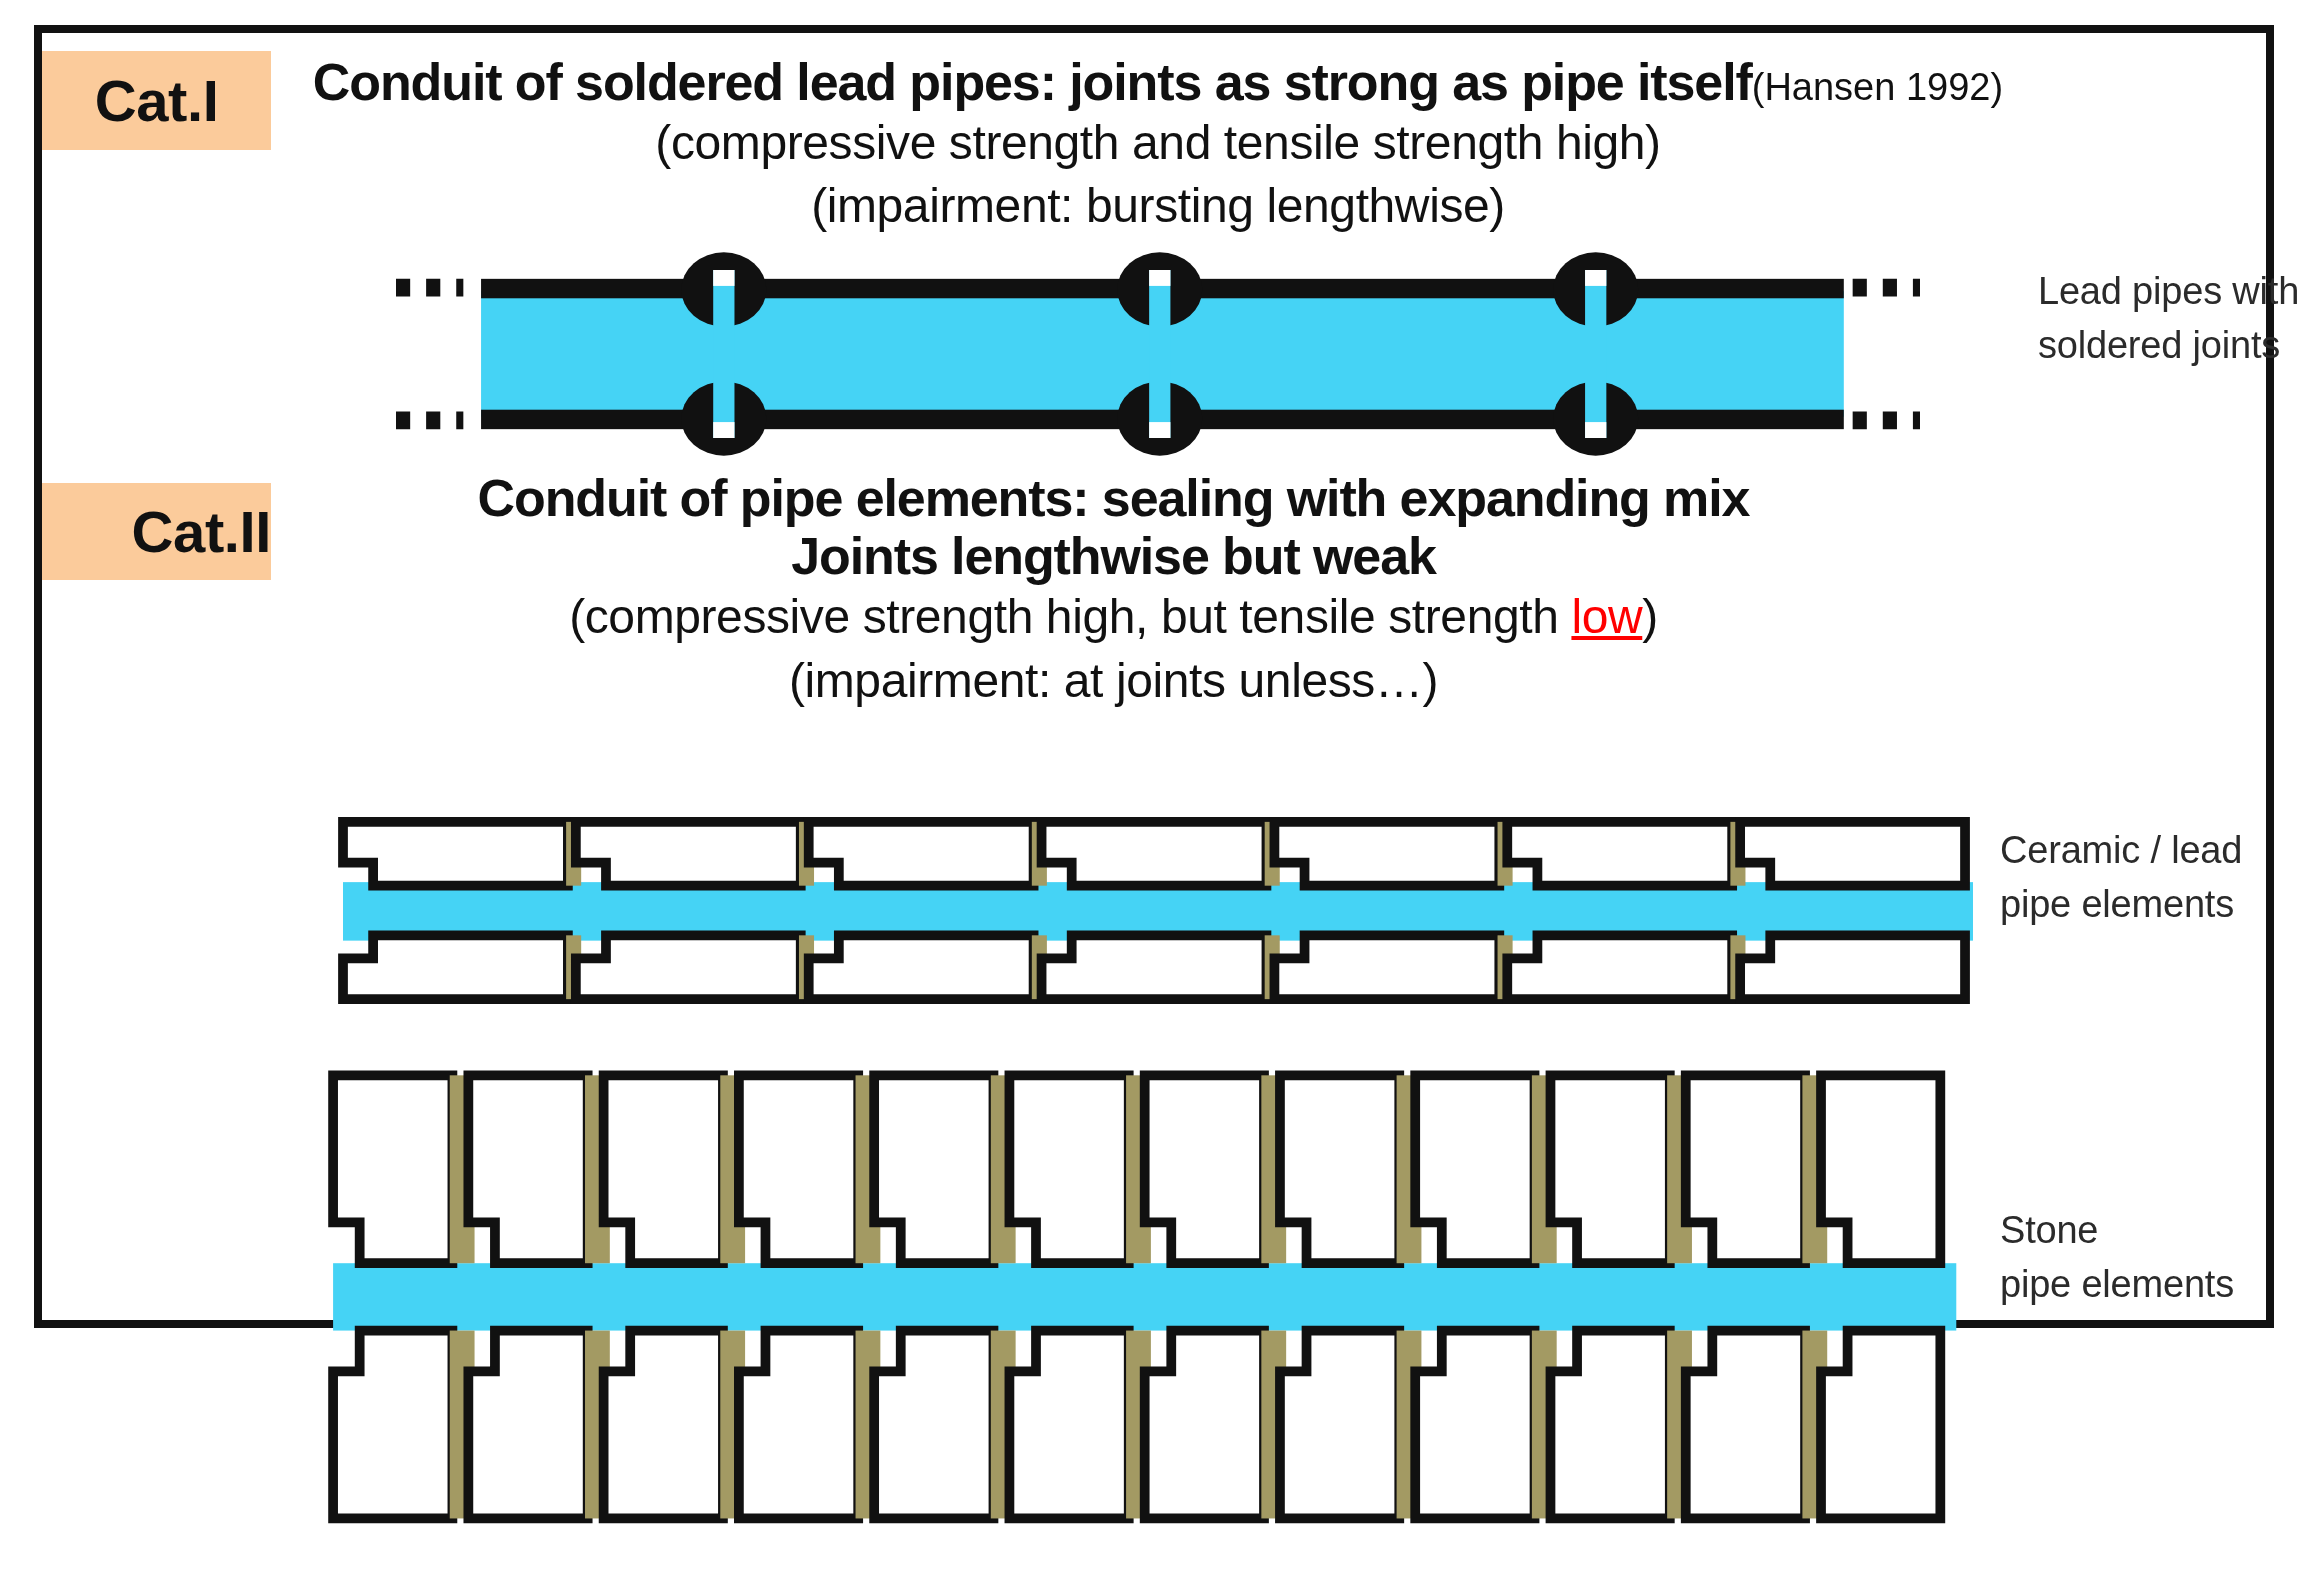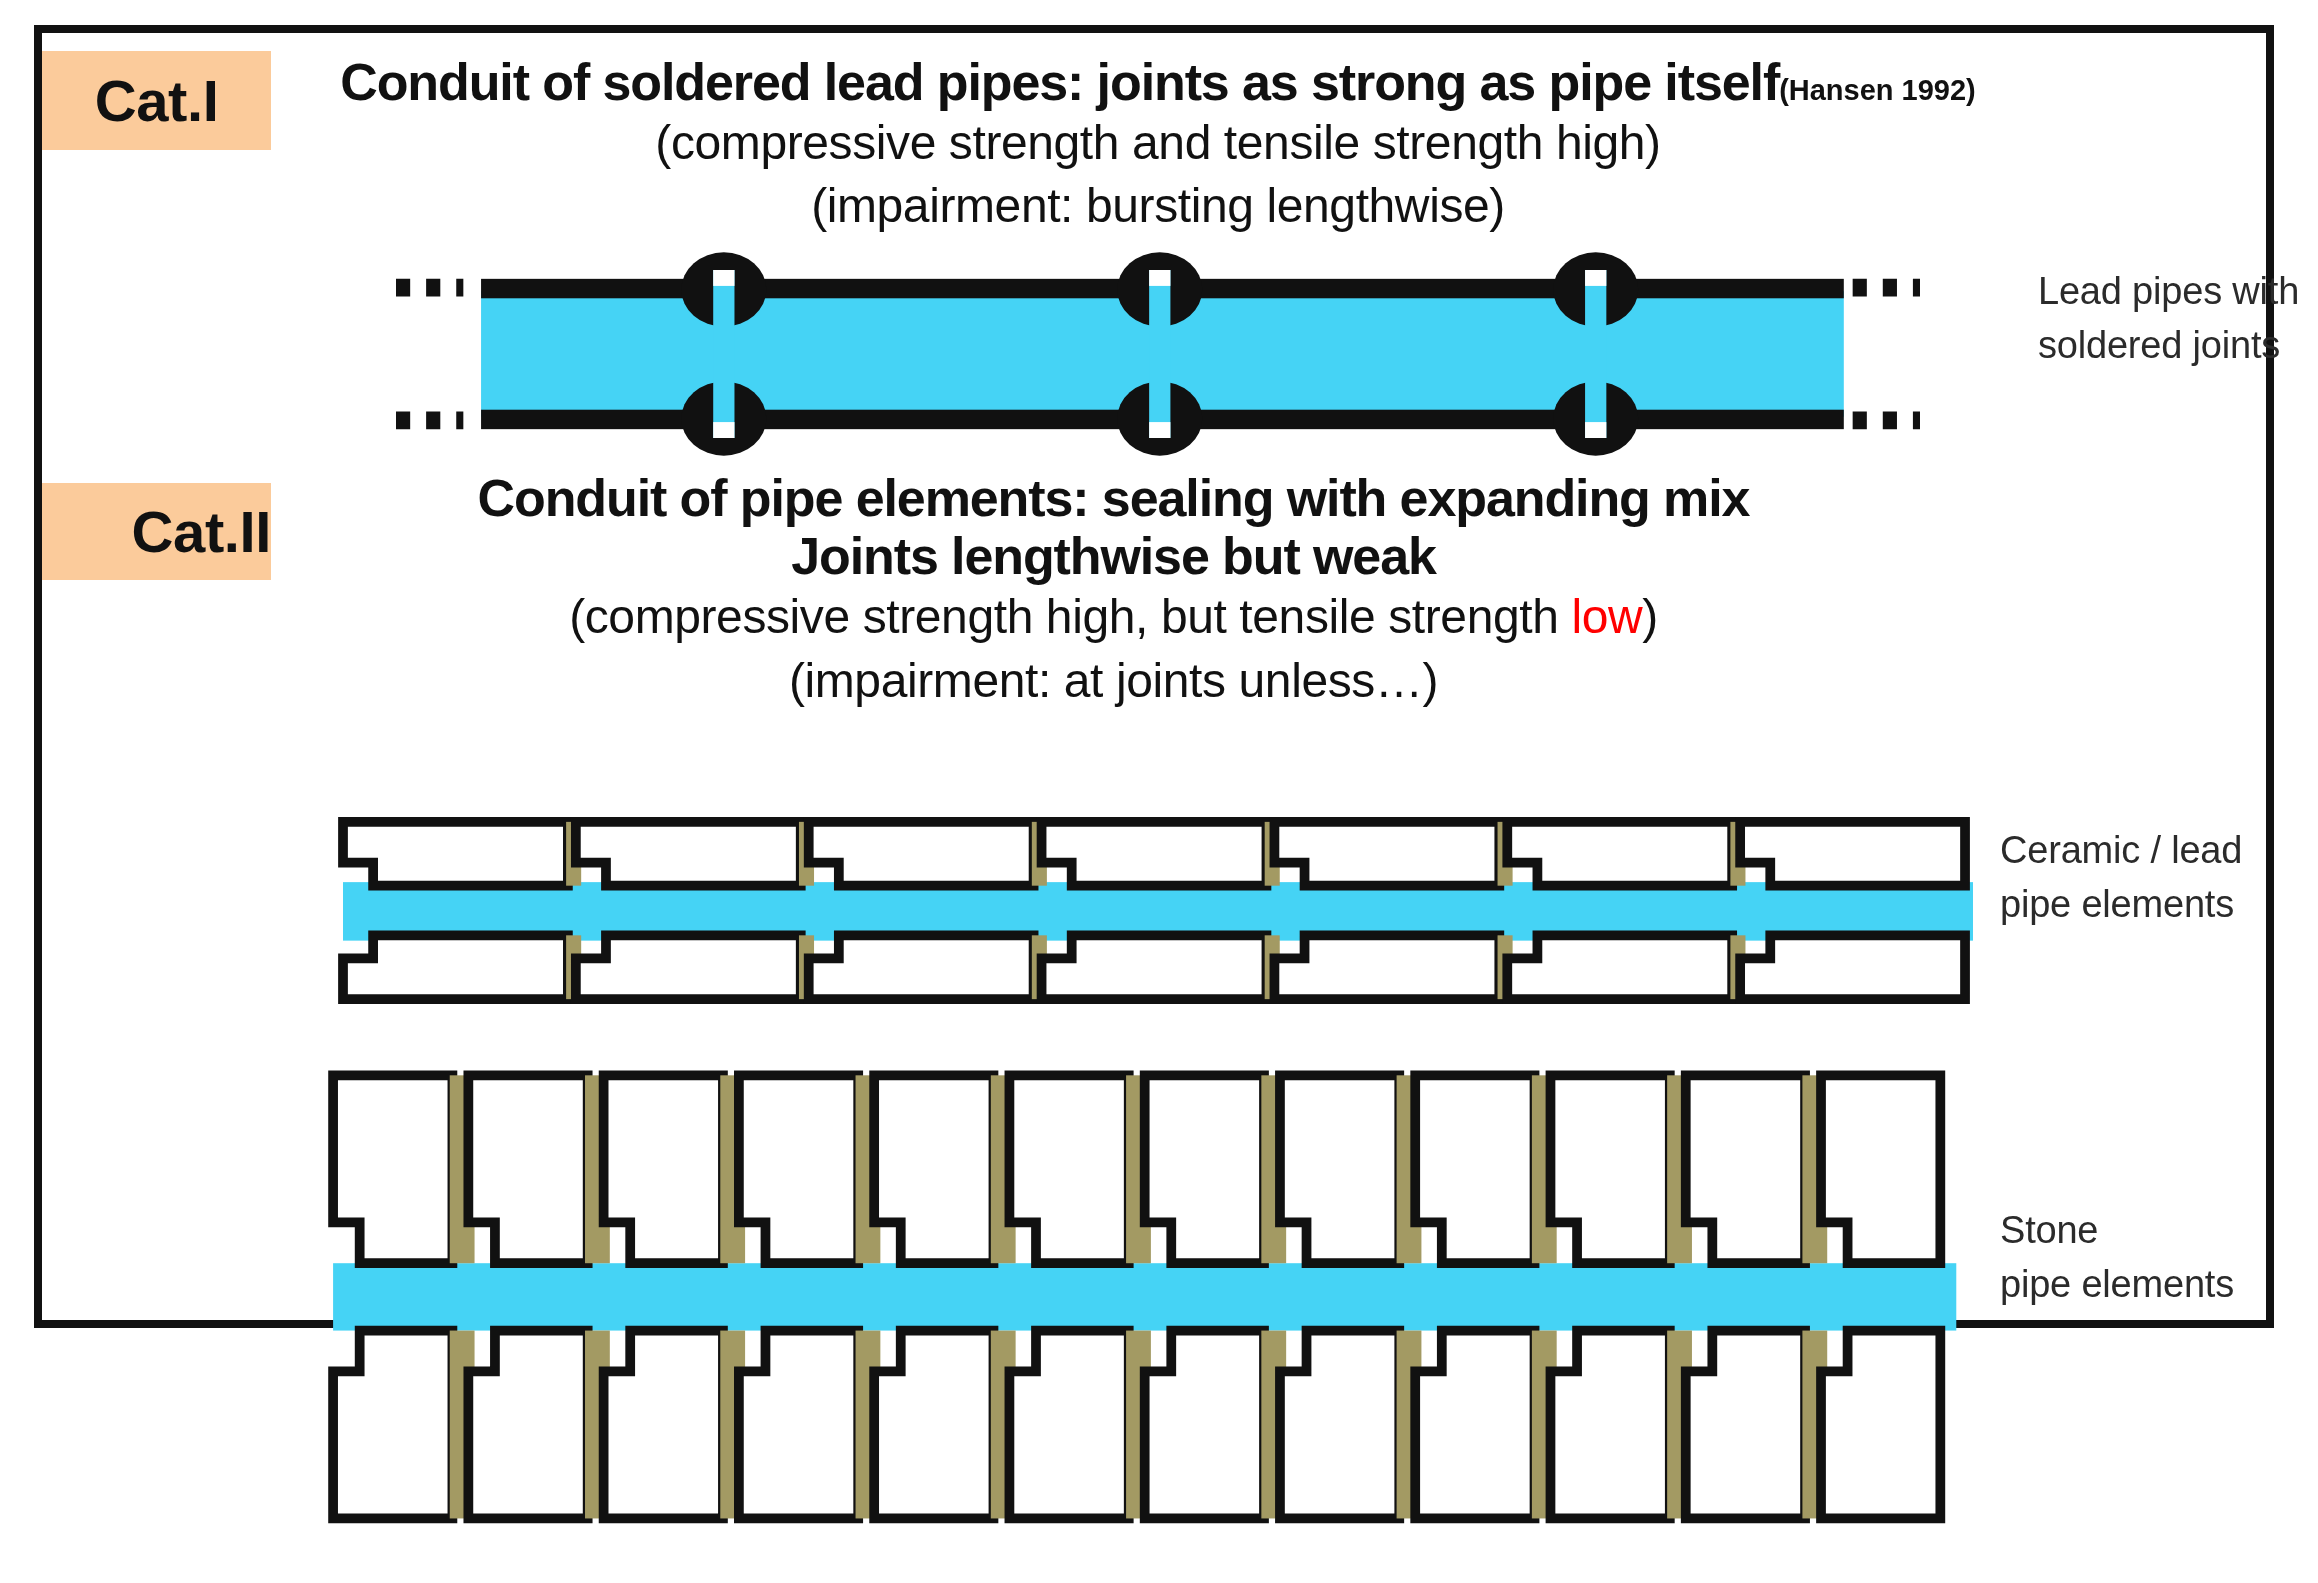--- a/index.html
+++ b/index.html
@@ -46,32 +46,32 @@
     color: #111111;
   }
   .heading-main {
     font-size: 52px;
     font-weight: bold;
     line-height: 1.12;
     letter-spacing: -1.1px;
     white-space: nowrap;
   }
   .heading-cite {
-    font-size: 29px;
-    font-weight: bold;
+    font-size: 38px;
+    font-weight: normal;
     letter-spacing: 0px;
     margin-top: 30px;
   }
   .heading-sub {
     font-size: 48px;
     font-weight: normal;
     line-height: 1.32;
     letter-spacing: -0.4px;
   }
-  .red-word { color: #FF0000; }
+  .red-word { color: #FF0000; text-decoration: underline; }
 
   #cat-1-heading { left: 159px; top: 19.5px; width: 1914px; }
   #cat-2-heading { left: 159px; top: 436px; width: 1825px; }
 
   
   .side-label {
     position: absolute;
     font-size: 38px;
     line-height: 1.42;
     color: #2b2b2b;

